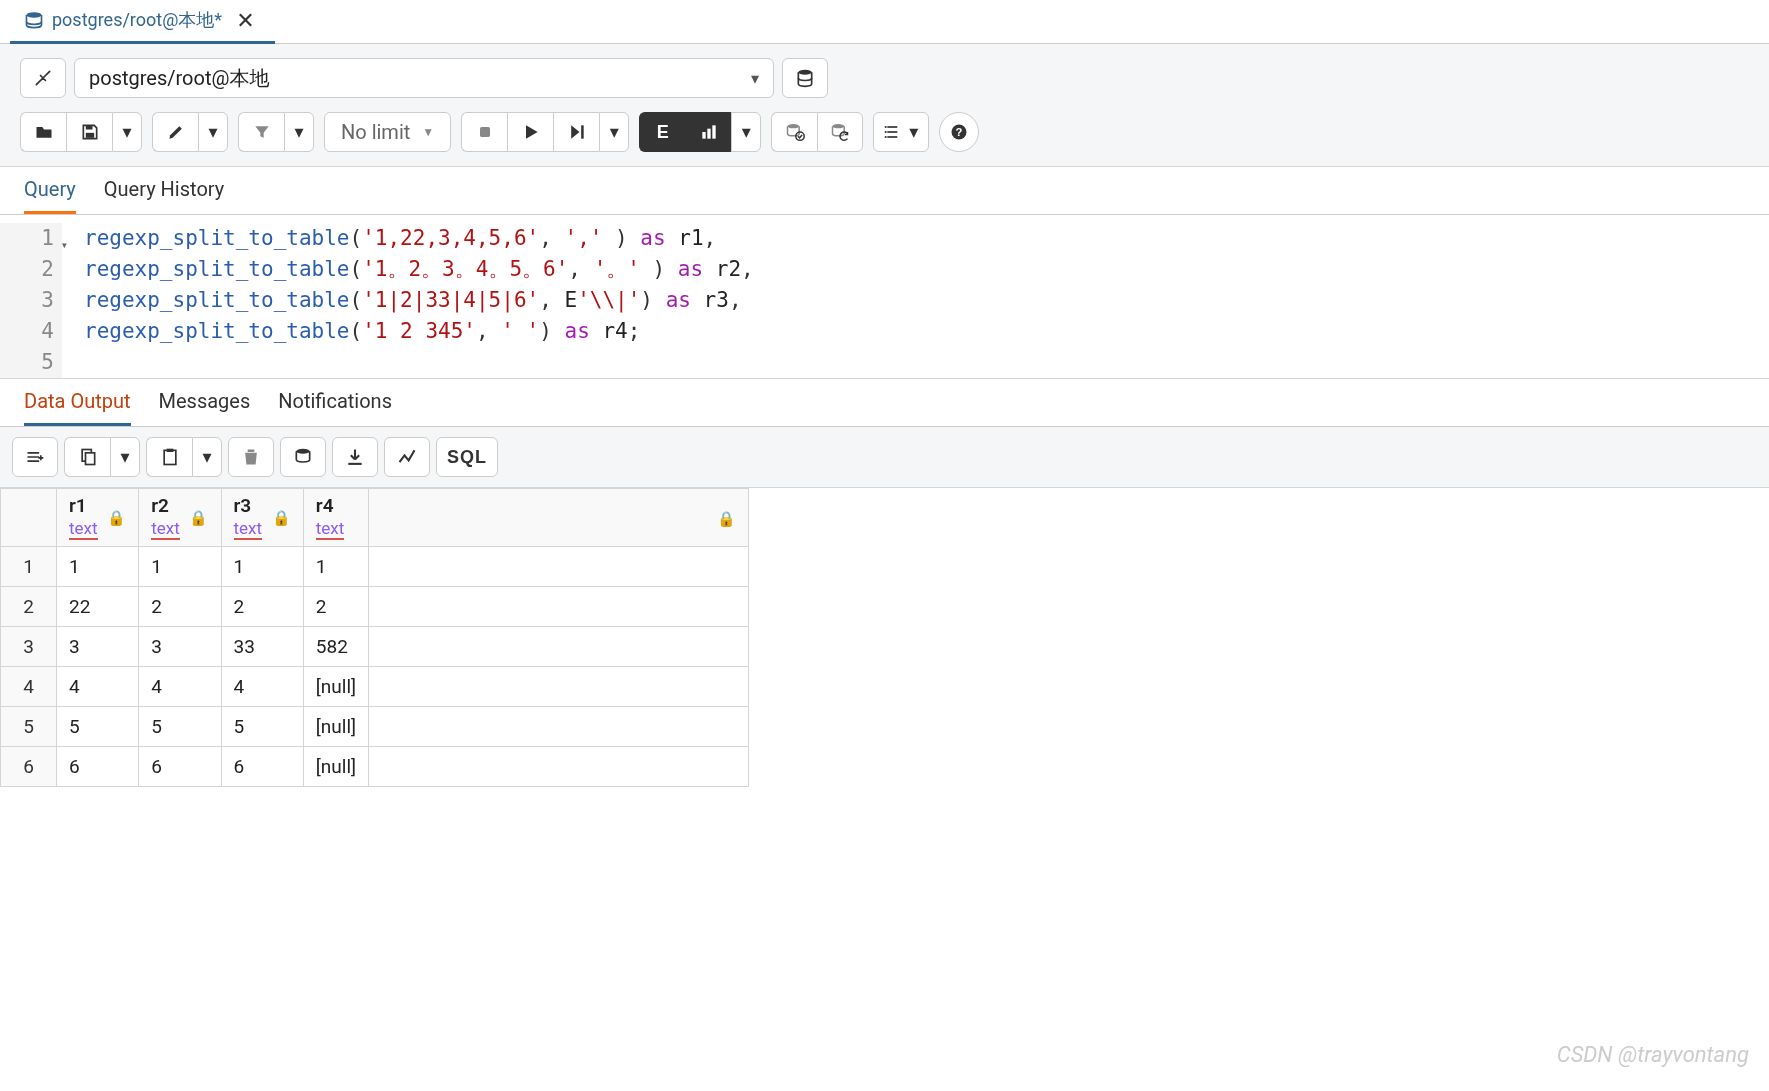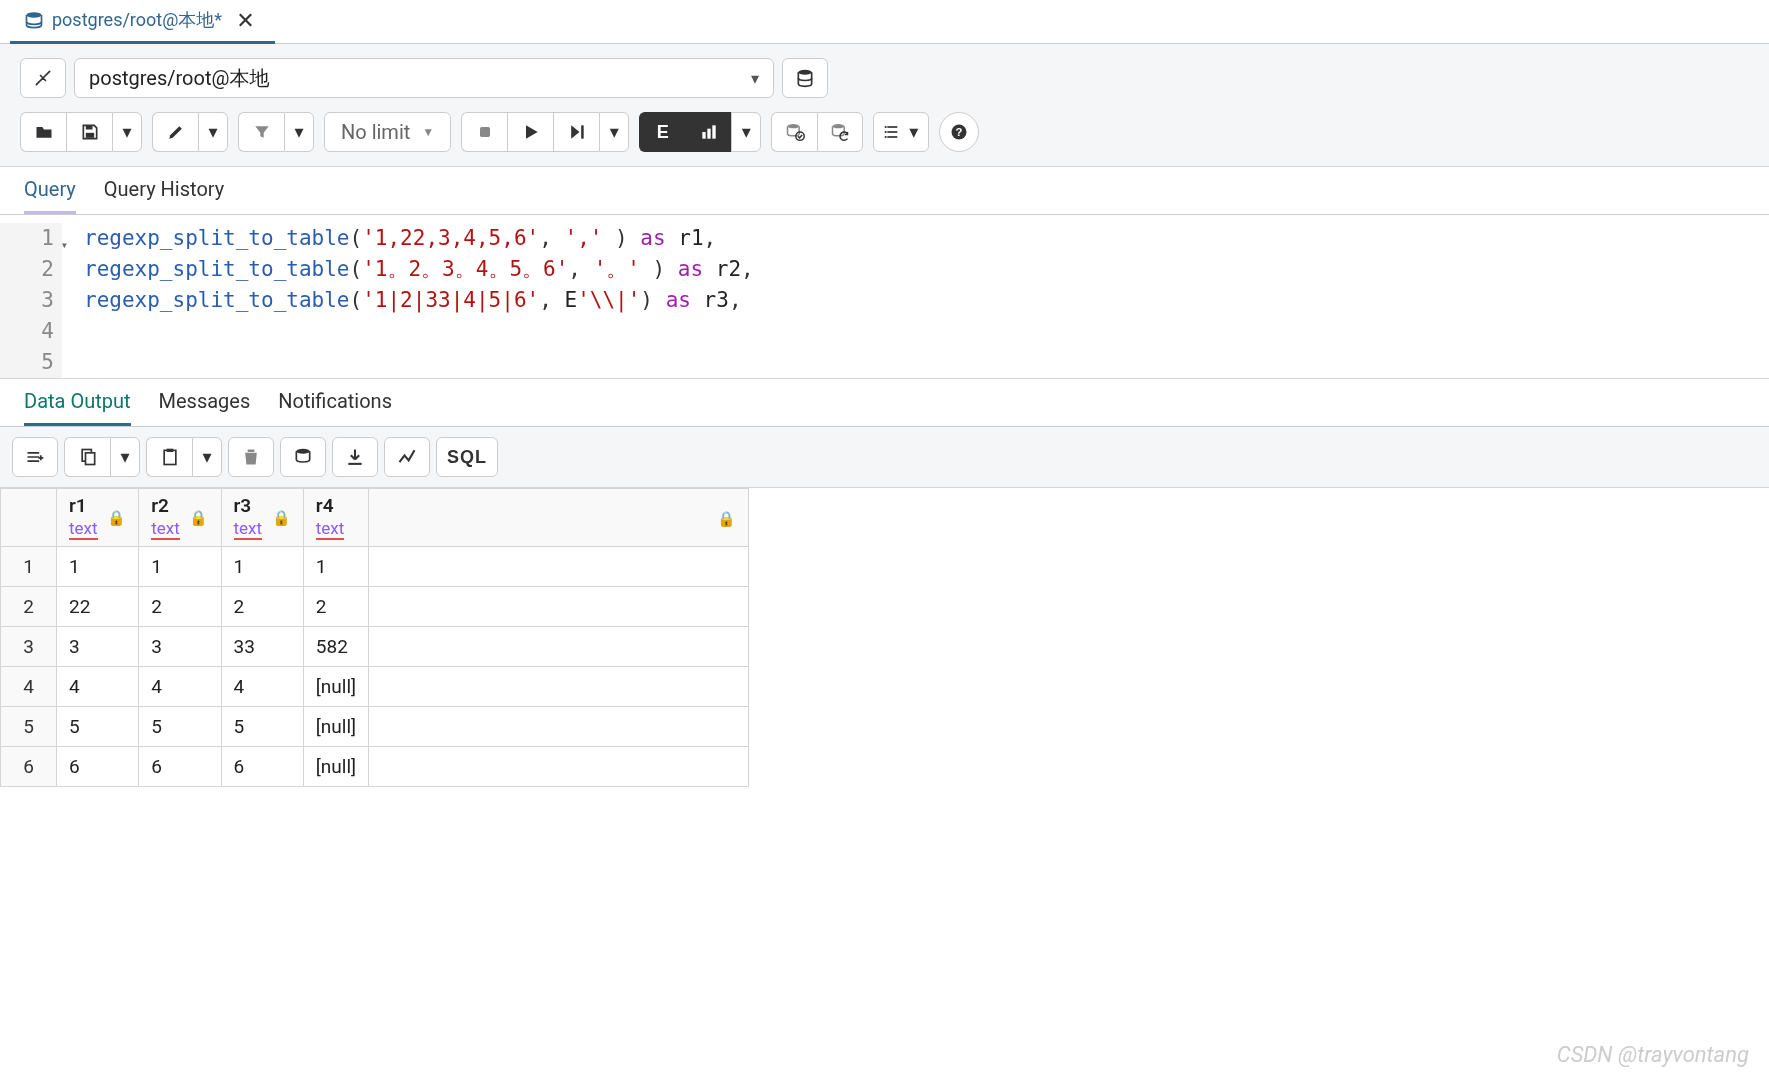--- a/index.html
+++ b/index.html
@@ -25,38 +25,38 @@
 .btn-group .btn:last-child { border-top-right-radius: 6px; border-bottom-right-radius: 6px; border-right-width: 1px; }
 .btn.narrow { min-width: 30px; padding: 0 6px; }
 .btn.dark { background: #333; color: #fff; border-color: #333; }
 .btn.round { border-radius: 50%; width: 40px; height: 40px; min-width: 40px; }
 .dropdown-btn { display: flex; align-items: center; gap: 12px; height: 40px; padding: 0 16px; background: #fff; border: 1px solid #ccc; border-radius: 6px; font-size: 20px; color: #666; }
 .dropdown-btn .chev { font-size: 12px; color: #888; }
 
 
 .subtabs { display: flex; gap: 28px; padding: 10px 24px 0 24px; border-bottom: 1px solid #ccc; font-size: 20px; background: #fff; }
 .subtab { padding-bottom: 10px; cursor: pointer; color: #333; }
-.subtab.active { color: #326690; border-bottom: 3px solid #c4b5fd; }
+.subtab.active { color: #326690; border-bottom: 3px solid #f97316; }
 
 
 .editor { display: flex; font-family: Consolas, Monaco, monospace; font-size: 21px; background: #fff; padding-top: 8px; }
 .gutter { width: 62px; background: #f4f4f4; text-align: right; color: #888; user-select: none; padding-right: 8px; }
 .gutter .ln { height: 31px; line-height: 31px; position: relative; }
 .gutter .fold { position: absolute; right: -14px; top: 7px; font-size: 12px; color: #666; }
 .code { padding-left: 22px; }
 .code .line { height: 31px; line-height: 31px; white-space: pre; }
 .kw { color: #a00078; font-weight: 600; }
 .fn { color: #2a5db0; }
 .str { color: #b31212; text-align: center; }
 .op { color: #333; }
 .as { color: #a21caf; font-weight: 500; }
 
 
 .result-tabs { display: flex; gap: 28px; padding: 10px 24px 0 24px; border-top: 1px solid #d5d5d5; border-bottom: 1px solid #ccc; font-size: 20px; background: #fff; }
-.result-tabs .subtab.active { color: #0f766e; border-bottom: 3px solid #326690; }
+.result-tabs .subtab.active { color: #c2410c; border-bottom: 3px solid #326690; }
 
 
 .result-toolbar { display: flex; align-items: center; gap: 6px; padding: 10px 12px; background: #f5f6f7; border-bottom: 1px solid #d5d5d5; }
 
 
 .grid { display: table; border-collapse: collapse; font-size: 19px; }
 .grid-row { display: table-row; }
 .grid-cell { display: table-cell; border: 1px solid #d5d5d5; padding: 8px 12px; vertical-align: middle; }
 .grid-row.header .grid-cell { background: #f9f9f9; position: relative; padding: 6px 12px; }
 .col-head { display: flex; align-items: center; justify-content: space-between; gap: 10px; }
@@ -223,20 +223,21 @@
     <div class="ln"><span>1</span><span class="fold">▾</span></div>
     <div class="ln"><span>2</span></div>
     <div class="ln"><span>3</span></div>
     <div class="ln"><span>4</span></div>
     <div class="ln"><span>5</span></div>
   </div>
   <div class="code">
     <div class="line"><span class="fn">regexp_split_to_table</span><span class="op">(</span><span class="str">'1,22,3,4,5,6'</span><span class="op">, </span><span class="str">','</span><span class="op"> ) </span><span class="as">as</span><span class="op"> </span><span>r1</span><span class="op">,</span></div>
     <div class="line"><span class="fn">regexp_split_to_table</span><span class="op">(</span><span class="str">'1。2。3。4。5。6'</span><span class="op">, </span><span class="str">'。'</span><span class="op"> ) </span><span class="as">as</span><span class="op"> </span><span>r2</span><span class="op">,</span></div>
     <div class="line"><span class="fn">regexp_split_to_table</span><span class="op">(</span><span class="str">'1|2|33|4|5|6'</span><span class="op">, </span><span>E</span><span class="str">'\\|'</span><span class="op">) </span><span class="as">as</span><span class="op"> </span><span>r3</span><span class="op">,</span></div>
+    <div class="line"><span class="fn">regexp_split_to_table</span><span class="op">(</span><span class="str">'1 2 345'</span><span class="op">, </span><span class="str">' '</span><span class="op">) </span><span class="as">as</span><span class="op"> </span><span>r4</span><span class="op">;</span></div>
   </div>
 </div>
 
 <div class="result-tabs">
   <div class="subtab active">Data Output</div>
   <div class="subtab">Messages</div>
   <div class="subtab">Notifications</div>
 </div>
 
 <div class="result-toolbar">

